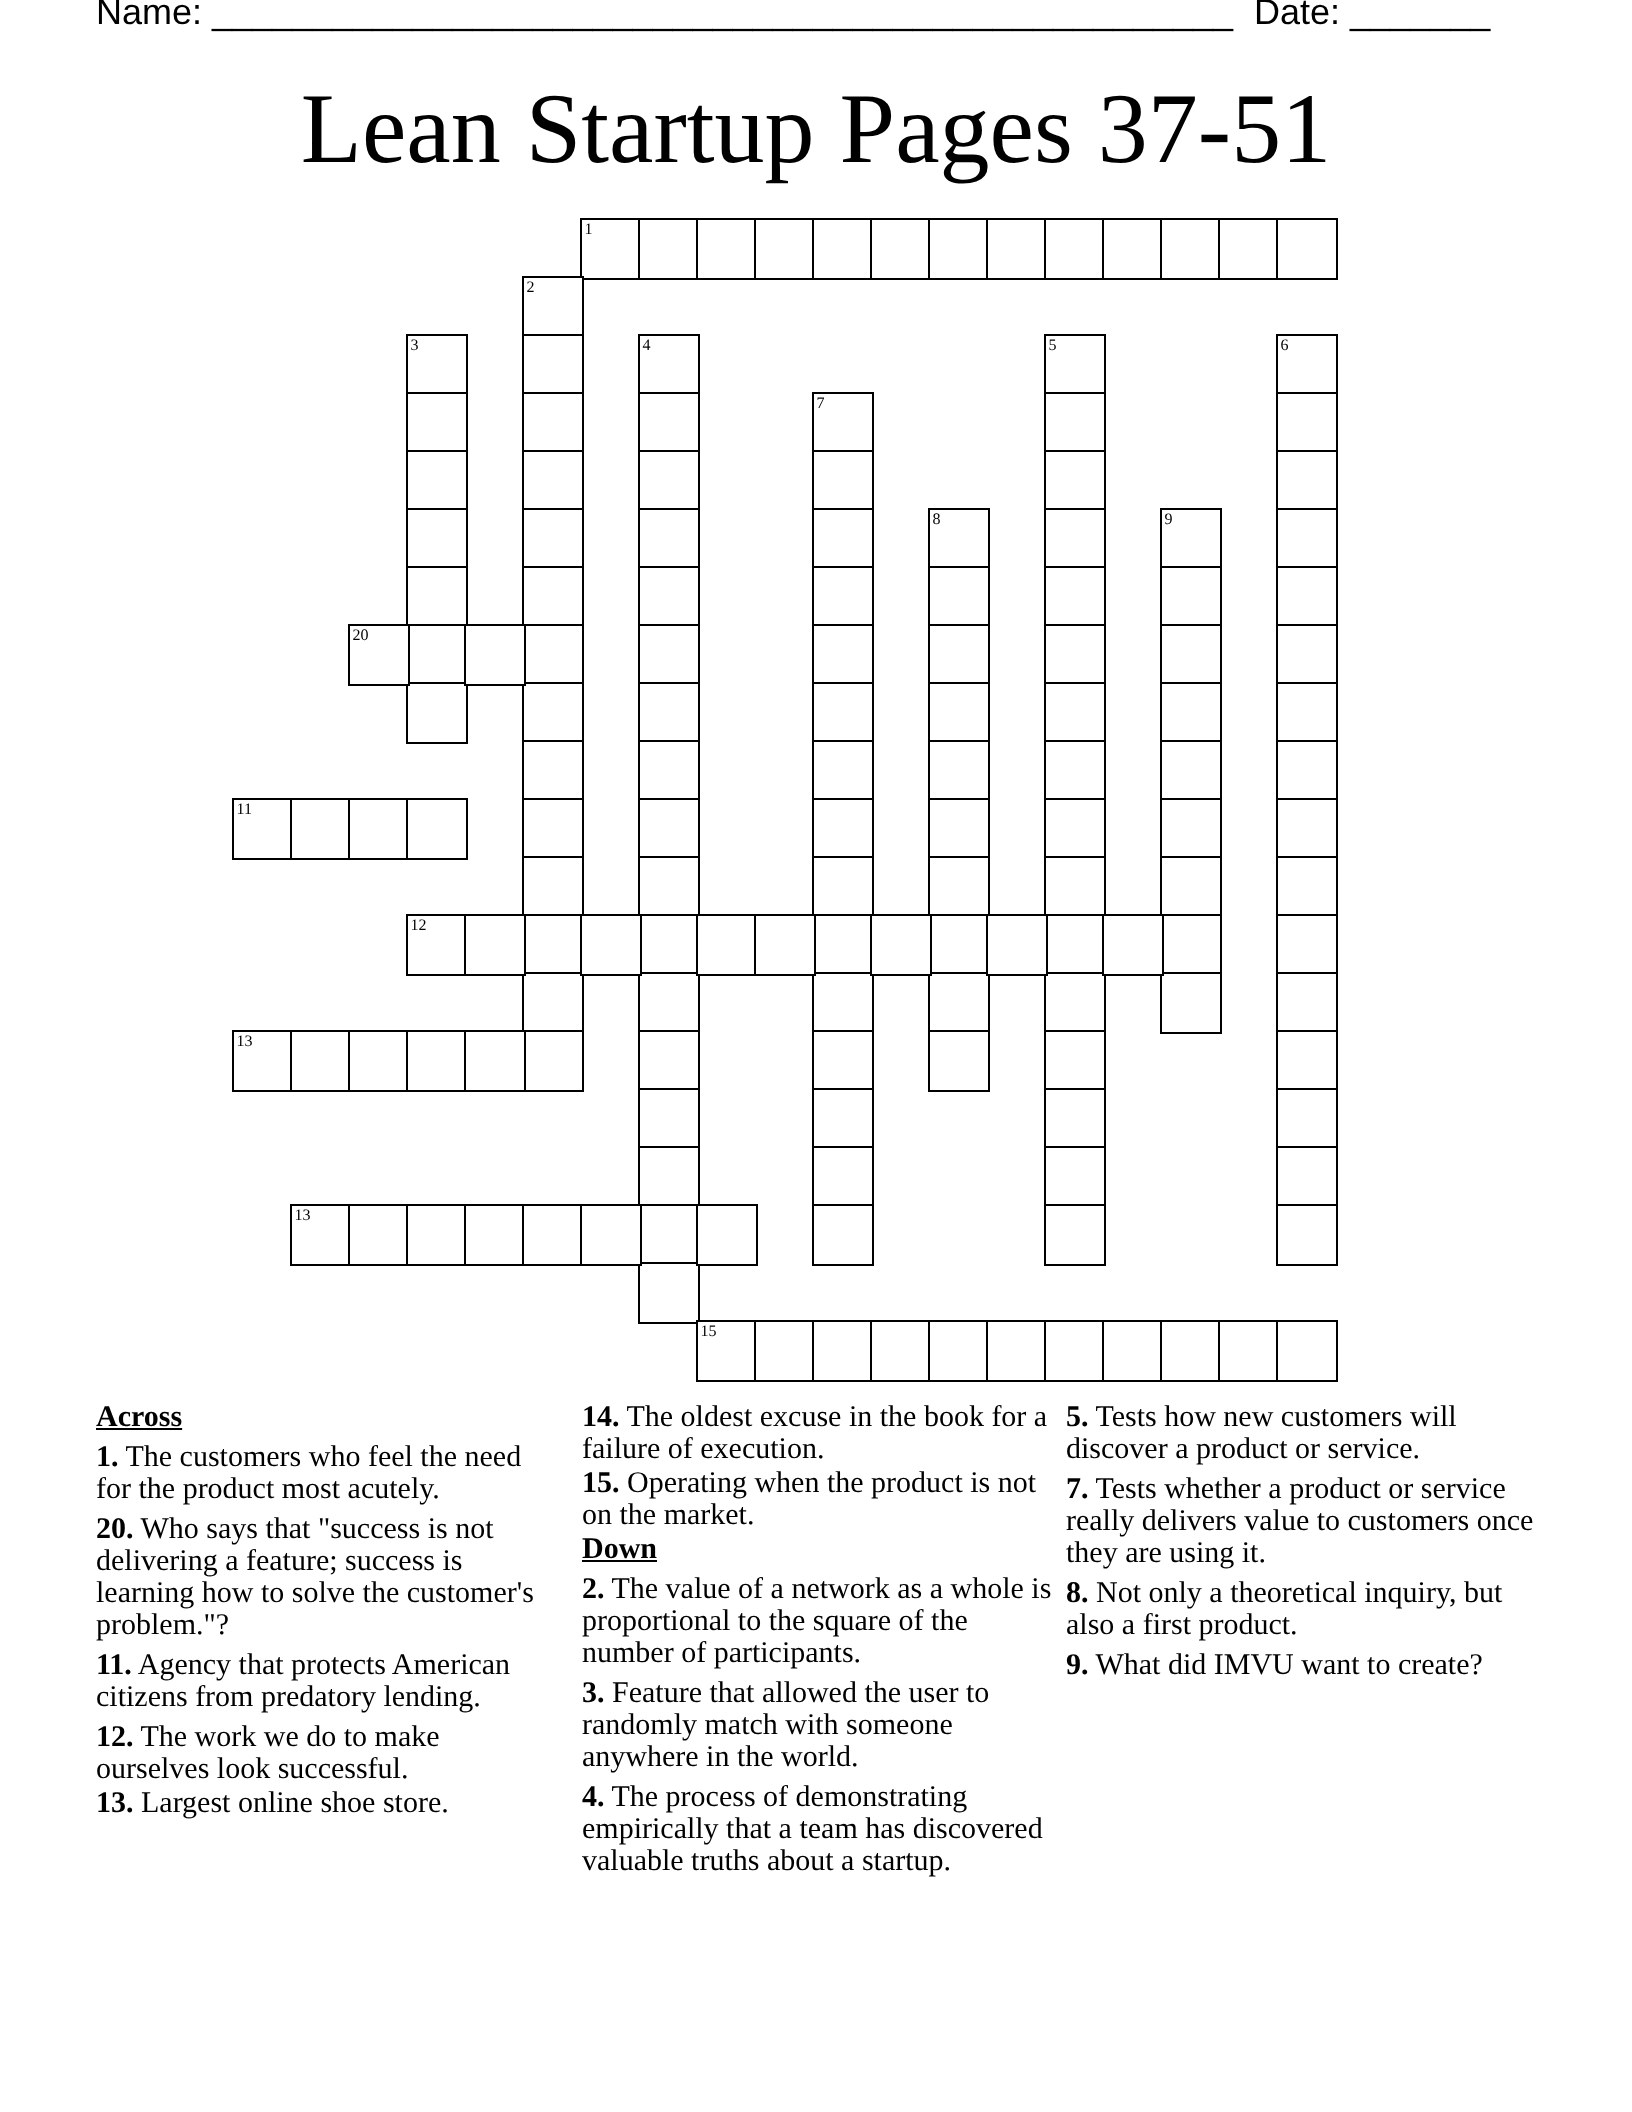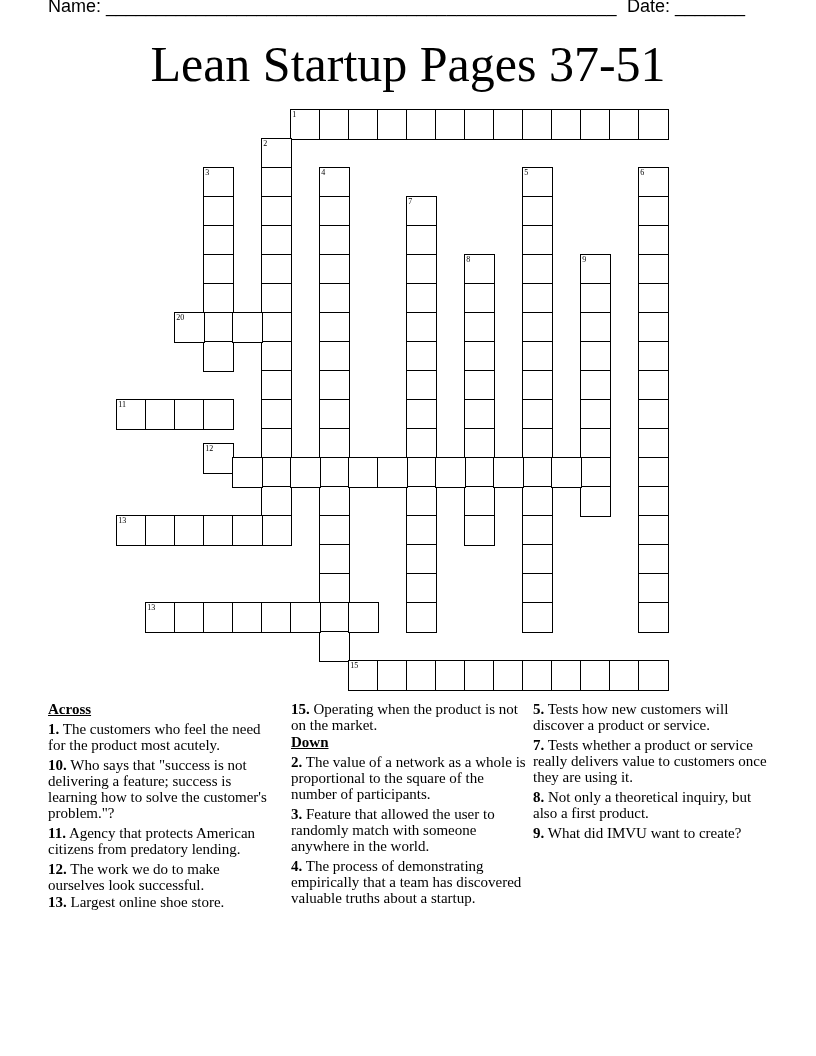--- a/index.html
+++ b/index.html
@@ -169,21 +169,21 @@
     <div class="cell" style="left: 175px; top: 313px; width: 30.5px; height: 30.5px;">
       <span class="num">20</span>
     </div>
     <div class="cell" style="left: 233px; top: 313px; width: 30.5px; height: 30.5px;"></div>
     <div class="cell" style="left: 117px; top: 400px; width: 30.5px; height: 30.5px;">
       <span class="num">11</span>
     </div>
     <div class="cell" style="left: 146px; top: 400px; width: 30.5px; height: 30.5px;"></div>
     <div class="cell" style="left: 175px; top: 400px; width: 30.5px; height: 30.5px;"></div>
     <div class="cell" style="left: 204px; top: 400px; width: 30.5px; height: 30.5px;"></div>
-    <div class="cell" style="left: 204px; top: 444px; width: 30.5px; height: 30.5px;">
+    <div class="cell" style="left: 204px; top: 458px; width: 30.5px; height: 30.5px;">
       <span class="num">12</span>
     </div>
     <div class="cell" style="left: 233px; top: 458px; width: 30.5px; height: 30.5px;"></div>
     <div class="cell" style="left: 291px; top: 458px; width: 30.5px; height: 30.5px;"></div>
     <div class="cell" style="left: 349px; top: 458px; width: 30.5px; height: 30.5px;"></div>
     <div class="cell" style="left: 378px; top: 458px; width: 30.5px; height: 30.5px;"></div>
     <div class="cell" style="left: 436px; top: 458px; width: 30.5px; height: 30.5px;"></div>
     <div class="cell" style="left: 494px; top: 458px; width: 30.5px; height: 30.5px;"></div>
     <div class="cell" style="left: 552px; top: 458px; width: 30.5px; height: 30.5px;"></div>
     <div class="cell" style="left: 117px; top: 516px; width: 30.5px; height: 30.5px;">
@@ -213,27 +213,28 @@
     <div class="cell" style="left: 523px; top: 661px; width: 30.5px; height: 30.5px;"></div>
     <div class="cell" style="left: 552px; top: 661px; width: 30.5px; height: 30.5px;"></div>
     <div class="cell" style="left: 581px; top: 661px; width: 30.5px; height: 30.5px;"></div>
     <div class="cell" style="left: 610px; top: 661px; width: 30.5px; height: 30.5px;"></div>
     <div class="cell" style="left: 639px; top: 661px; width: 30.5px; height: 30.5px;"></div>
   </div>
 
 <div class="clues col-a">
   <div class="sec">Across</div>
   <div class="clue"><b>1.</b> <span>The customers who feel the need for the product most acutely.</span></div>
-  <div class="clue"><b>10.</b> <span>Who says that "success is not delivering a feature; success is learning how to solve the customer's problem."?</span></div>
+  <div class="clue"><b>20.</b> <span>Who says that "success is not delivering a feature; success is learning how to solve the customer's problem."?</span></div>
   <div class="clue"><b>11.</b> <span>Agency that protects American citizens from predatory lending.</span></div>
   <div class="clue tight"><b>12.</b> <span>The work we do to make ourselves look successful.</span></div>
   <div class="clue"><b>13.</b> <span>Largest online shoe store.</span></div>
 </div>
 
 <div class="clues col-b">
+  <div class="clue tight"><b>14.</b> <span>The oldest excuse in the book for a failure of execution.</span></div>
   <div class="clue tight"><b>15.</b> <span>Operating when the product is not on the market.</span></div>
   <div class="sec">Down</div>
   <div class="clue"><b>2.</b> <span>The value of a network as a whole is proportional to the square of the number of participants.</span></div>
   <div class="clue"><b>3.</b> <span>Feature that allowed the user to randomly match with someone anywhere in the world.</span></div>
   <div class="clue"><b>4.</b> <span>The process of demonstrating empirically that a team has discovered valuable truths about a startup.</span></div>
 </div>
 
 <div class="clues col-c">
   <div class="clue"><b>5.</b> <span>Tests how new customers will discover a product or service.</span></div>
   <div class="clue"><b>7.</b> <span>Tests whether a product or service really delivers value to customers once they are using it.</span></div>

